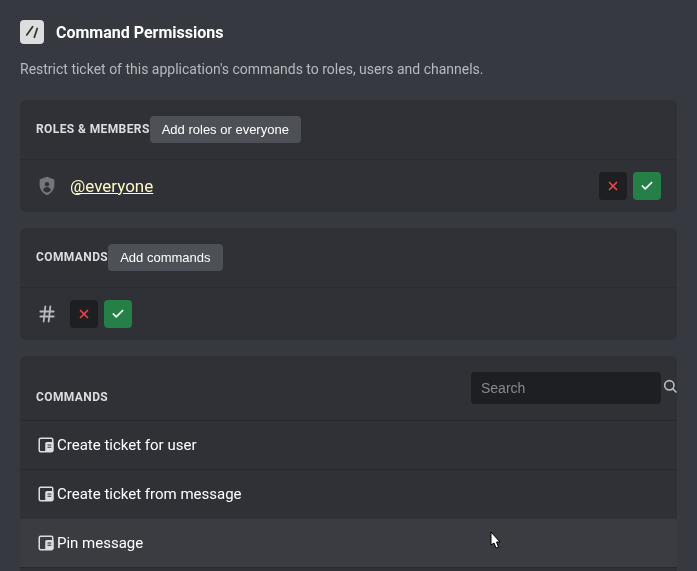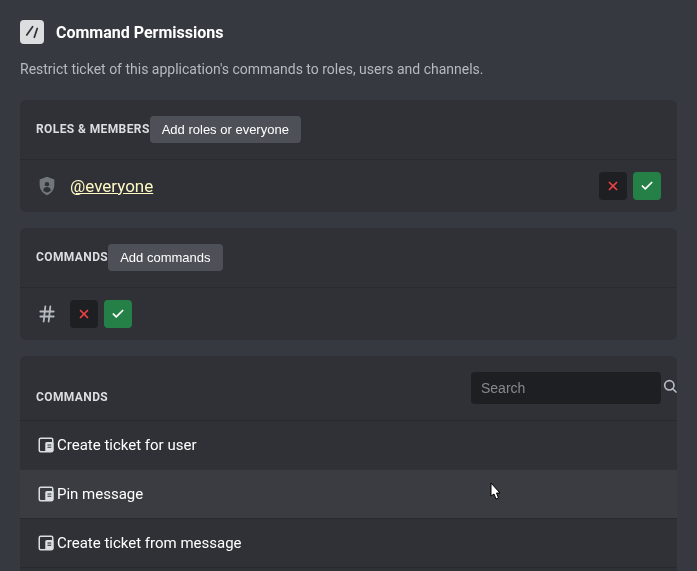--- a/index.html
+++ b/index.html
@@ -254,44 +254,44 @@
       <svg width="18" height="18" viewBox="0 0 24 24" fill="#dbdee1">
           <rect x="3" y="3" width="18" height="18" rx="2" fill="none" stroke="#dbdee1" stroke-width="2"></rect>
           <rect x="11" y="8" width="11" height="13" rx="2" fill="#dbdee1"></rect>
           <line x1="14" y1="12" x2="19" y2="12" stroke="#2f3136" stroke-width="1.5"></line>
           <line x1="14" y1="15" x2="19" y2="15" stroke="#2f3136" stroke-width="1.5"></line>
         </svg>
     </div>
     <div class="cmd-label">Create ticket for user</div>
   </div>
 
+  <div class="cmd-row">
+    <div class="cmd-icon">
+      <svg width="18" height="18" viewBox="0 0 24 24" fill="#dbdee1">
+          <rect x="3" y="3" width="18" height="18" rx="2" fill="none" stroke="#dbdee1" stroke-width="2"></rect>
+          <rect x="11" y="8" width="11" height="13" rx="2" fill="#dbdee1"></rect>
+          <line x1="14" y1="12" x2="19" y2="12" stroke="#2f3136" stroke-width="1.5"></line>
+          <line x1="14" y1="15" x2="19" y2="15" stroke="#2f3136" stroke-width="1.5"></line>
+        </svg>
+    </div>
+    <div class="cmd-label">Create ticket from message</div>
+  </div>
+
   <div class="cmd-row hovered">
     <div class="cmd-icon">
       <svg width="18" height="18" viewBox="0 0 24 24" fill="#dbdee1">
           <rect x="3" y="3" width="18" height="18" rx="2" fill="none" stroke="#dbdee1" stroke-width="2"></rect>
           <rect x="11" y="8" width="11" height="13" rx="2" fill="#dbdee1"></rect>
           <line x1="14" y1="12" x2="19" y2="12" stroke="#2f3136" stroke-width="1.5"></line>
           <line x1="14" y1="15" x2="19" y2="15" stroke="#2f3136" stroke-width="1.5"></line>
         </svg>
     </div>
     <div class="cmd-label">Pin message</div>
     <svg class="cursor-img" width="18" height="22" viewBox="0 0 18 22">
       <path d="M5 1 L5 14 L8 12 L10 17 L12.5 16 L10.5 11 L14 11 Z" fill="#fff" stroke="#000" stroke-width="1"></path>
     </svg>
   </div>
 
   <div class="cmd-row">
-    <div class="cmd-icon">
-      <svg width="18" height="18" viewBox="0 0 24 24" fill="#dbdee1">
-          <rect x="3" y="3" width="18" height="18" rx="2" fill="none" stroke="#dbdee1" stroke-width="2"></rect>
-          <rect x="11" y="8" width="11" height="13" rx="2" fill="#dbdee1"></rect>
-          <line x1="14" y1="12" x2="19" y2="12" stroke="#2f3136" stroke-width="1.5"></line>
-          <line x1="14" y1="15" x2="19" y2="15" stroke="#2f3136" stroke-width="1.5"></line>
-        </svg>
-    </div>
-    <div class="cmd-label">Create ticket from message</div>
-  </div>
-
-  <div class="cmd-row">
     
     
   </div>
 </div>
 
 </body></html>

